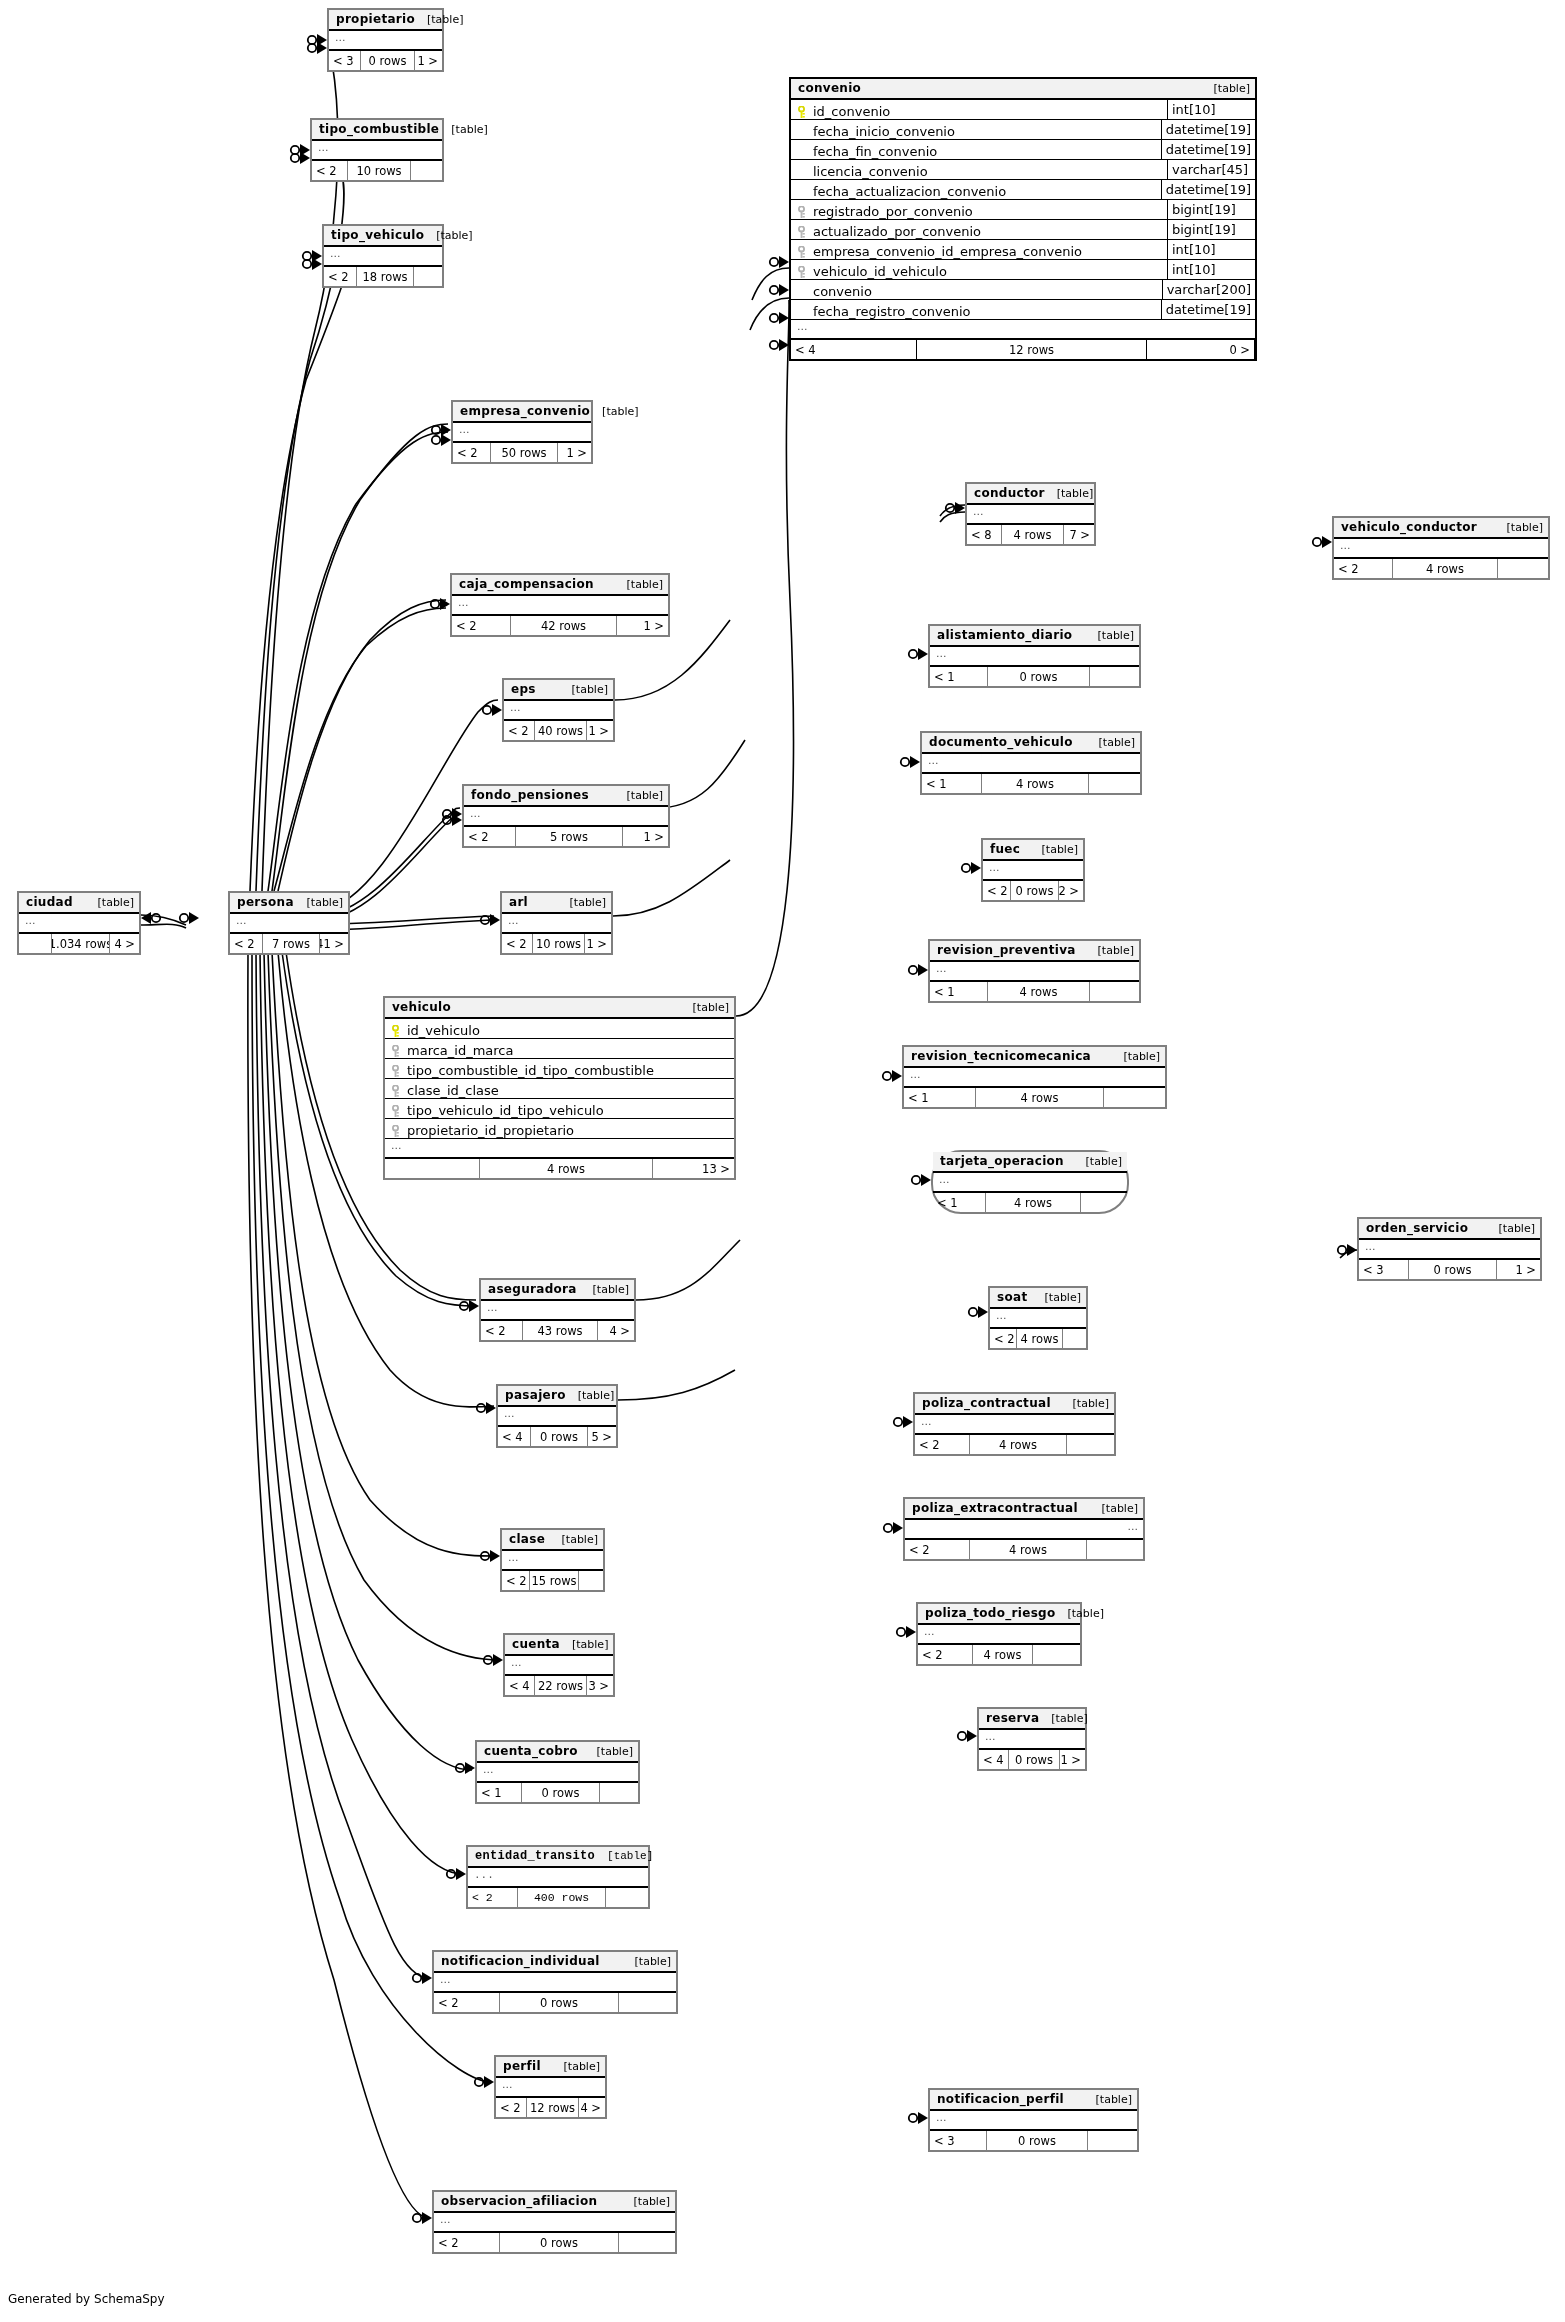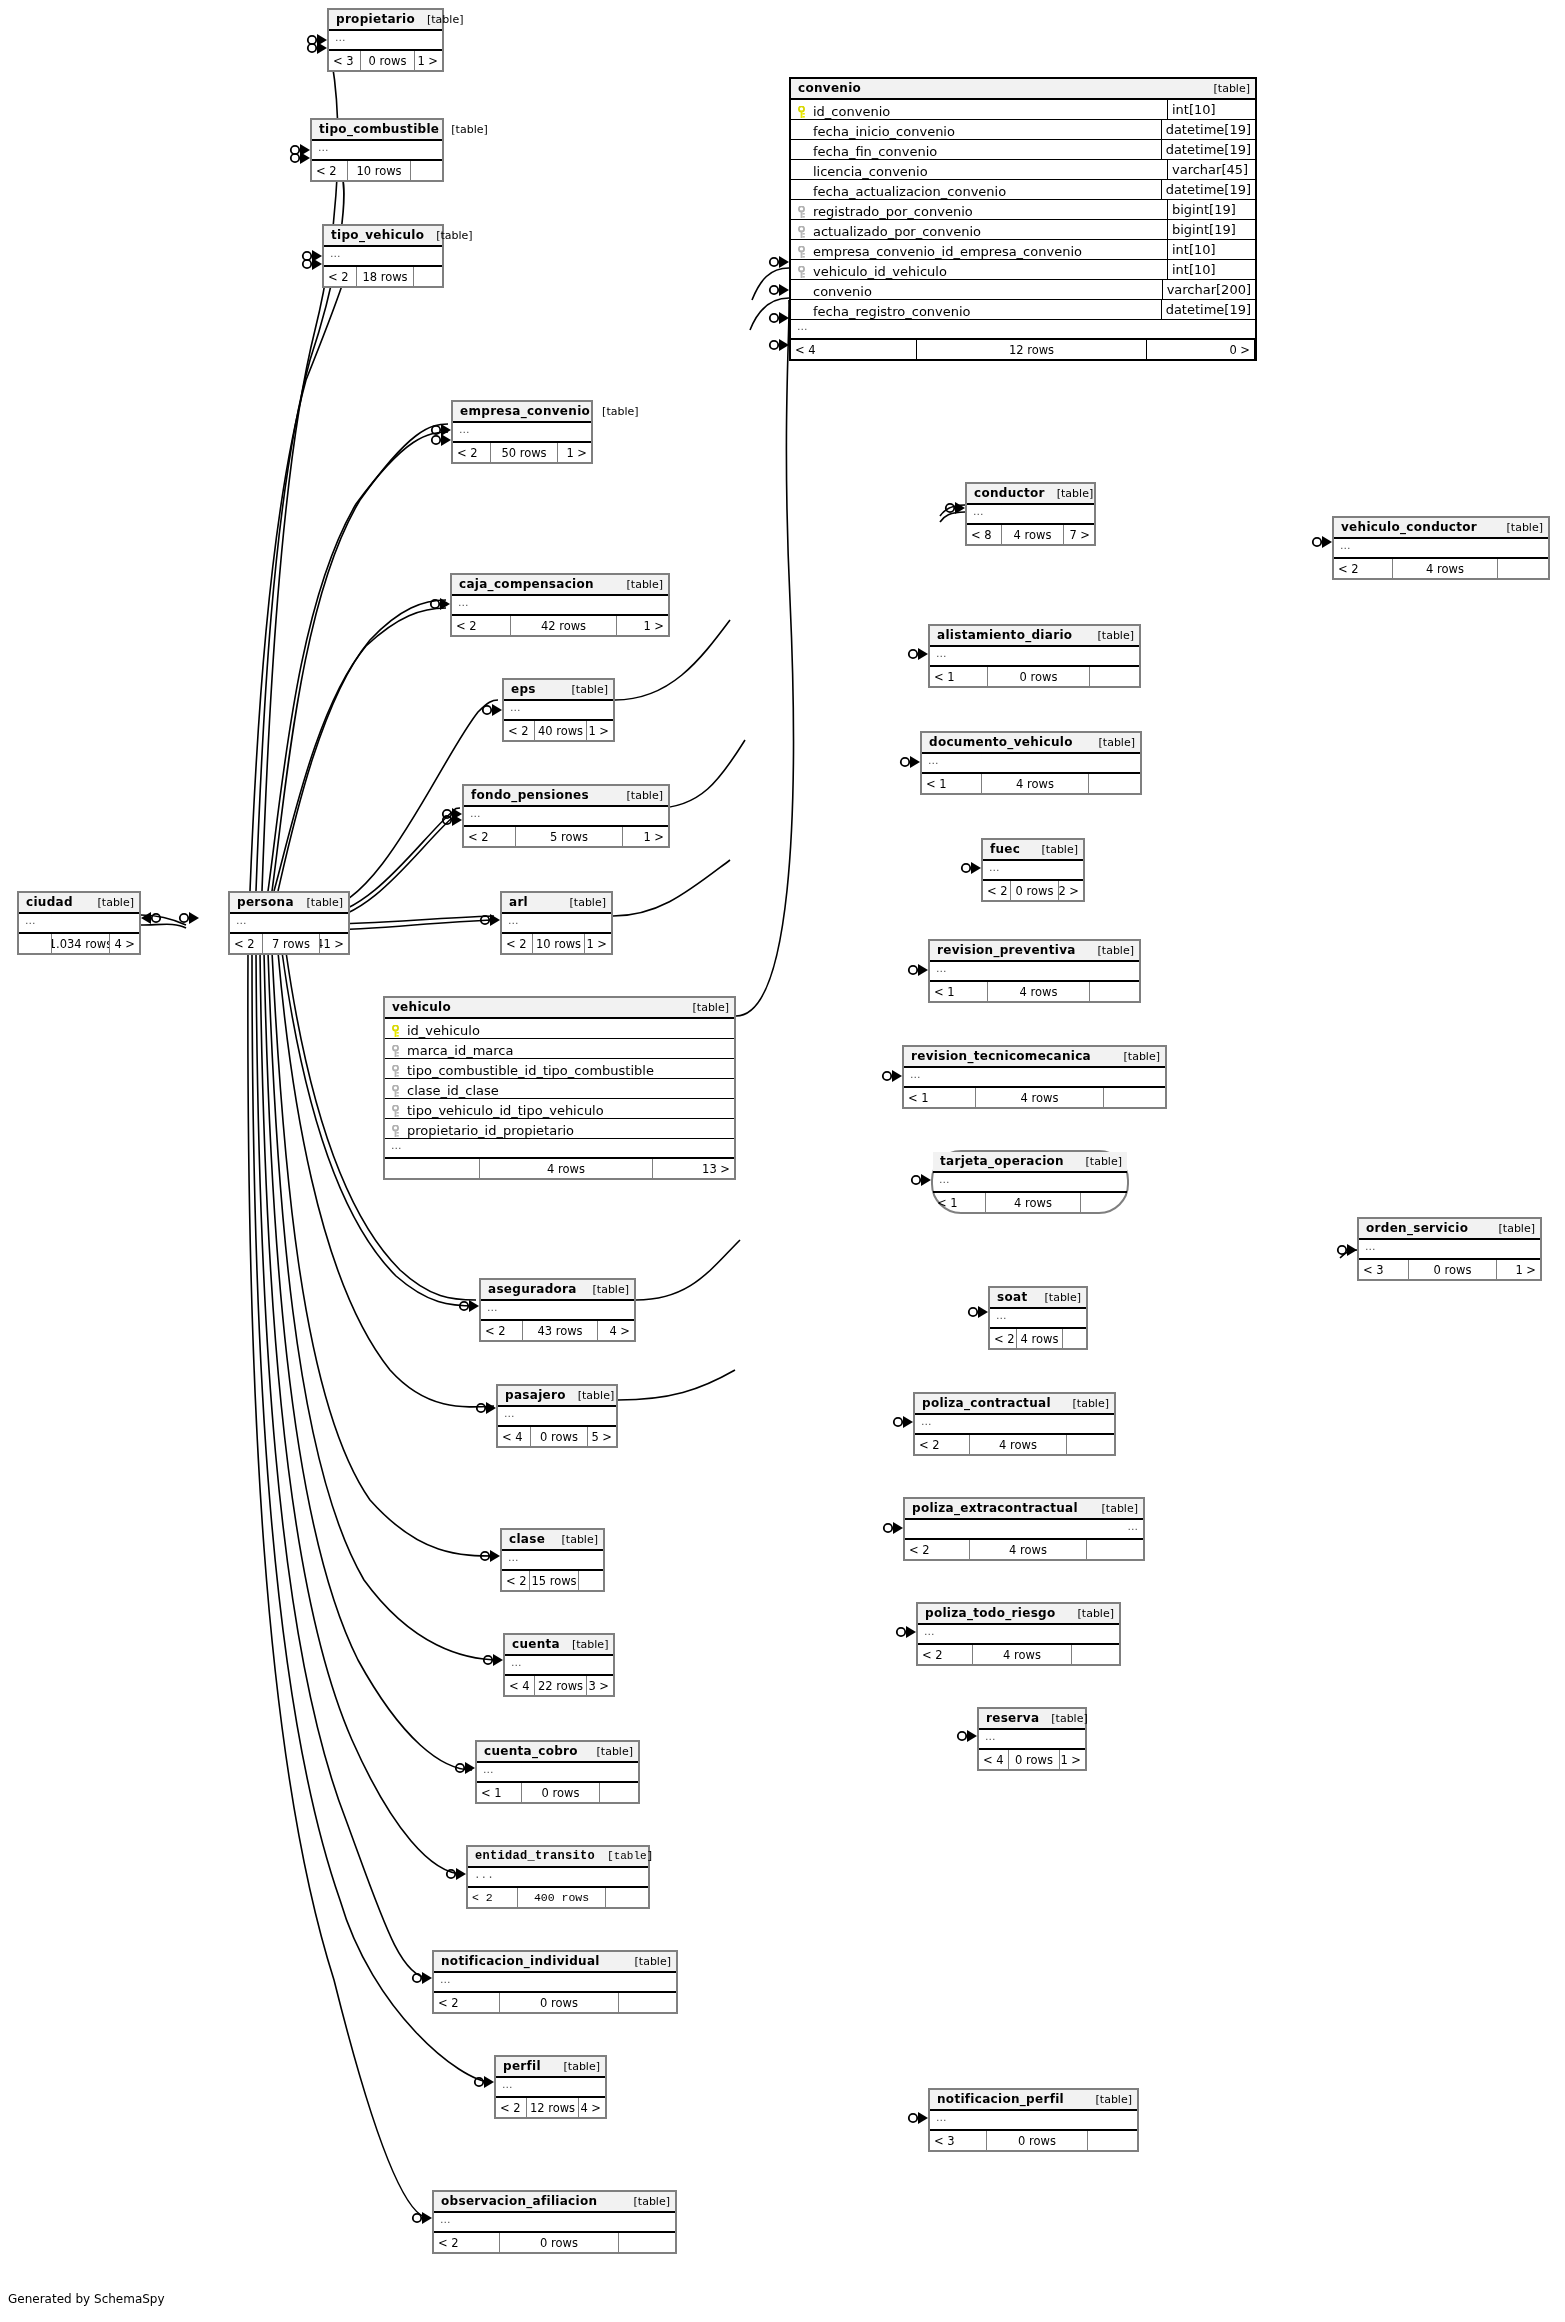--- a/index.html
+++ b/index.html
@@ -785,21 +785,21 @@
       </div>
       <div class="tbl-body">
         <div class="ellipsis-row">...</div>
       </div>
       <div class="foot">
         <div class="f-left" style="flex: 0 0 28px;">&lt; 2</div>
         <div class="f-mid">15 rows</div>
         <div class="f-right" style="flex: 0 0 24px;"></div>
       </div>
     </div>
-    <div class="tbl" style="left: 916px; top: 1602px; width: 205px;">
+    <div class="tbl" style="left: 916px; top: 1602px; width: 166px;">
       <div class="tbl-title">
         <span class="tbl-name">poliza_todo_riesgo</span>
         <span class="tbl-kind">[table]</span>
       </div>
       <div class="tbl-body">
         <div class="ellipsis-row">...</div>
       </div>
       <div class="foot">
         <div class="f-left" style="flex: 0 0 55px;">&lt; 2</div>
         <div class="f-mid">4 rows</div>

